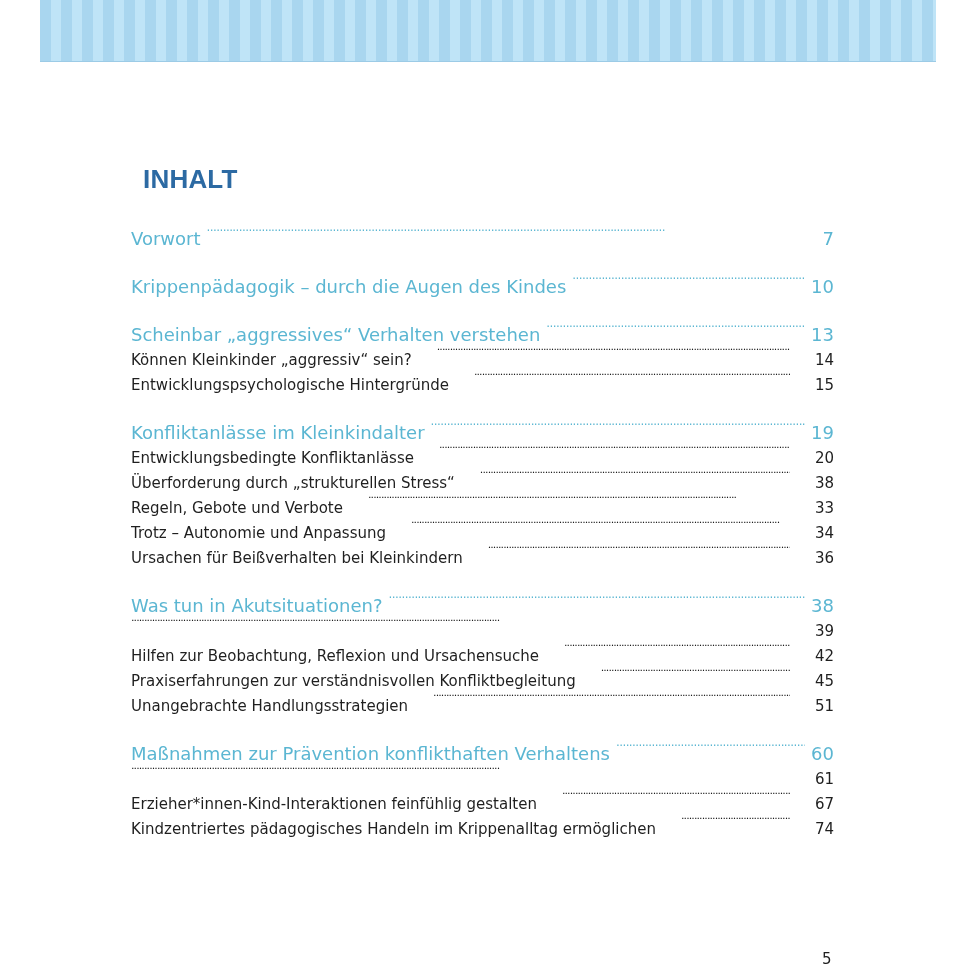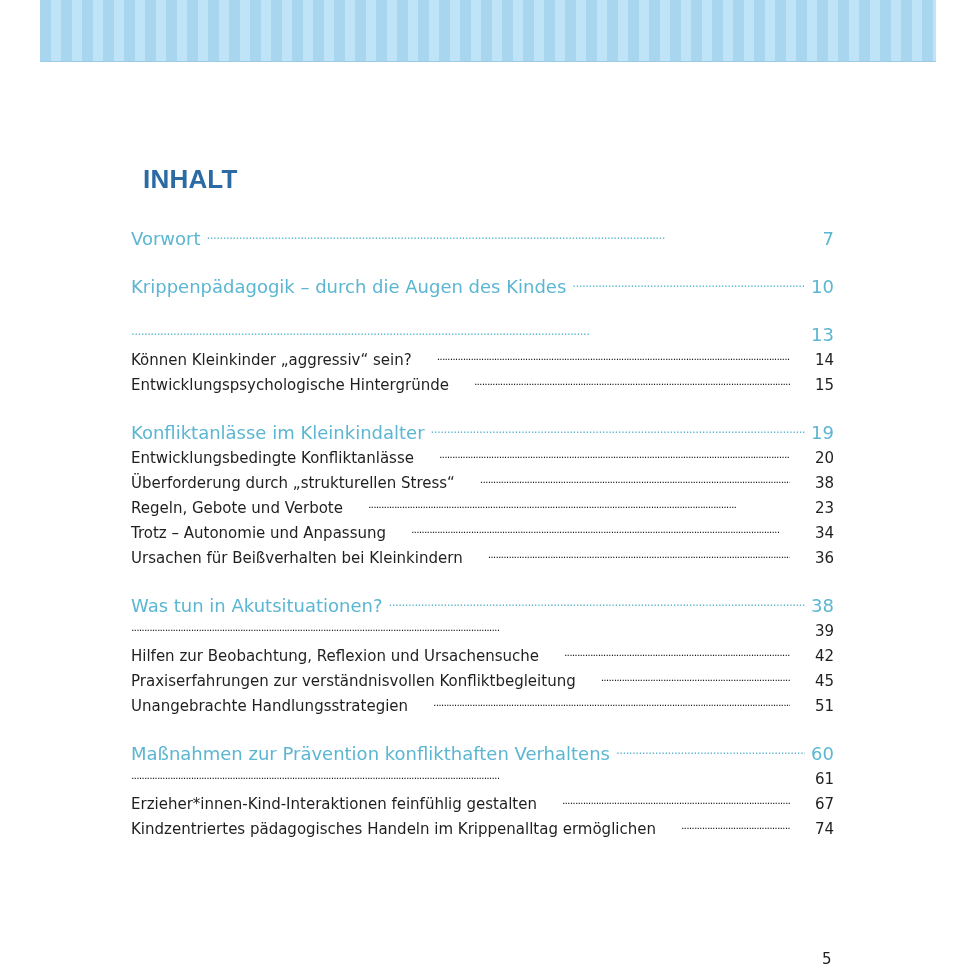--- a/index.html
+++ b/index.html
@@ -10,21 +10,21 @@
       border-bottom: 1px solid #9ccbe6;
     }
     .title {
       position: absolute; left: 131px; top: 152px; margin: 12px;
       font-family: "Liberation Sans", sans-serif; font-weight: bold; font-size: 26px;
       color: #2c6aa3; letter-spacing: 0.2px;
     }
     .toc { position: absolute; left: 131px; top: 226px; width: 703px; }
     .group { margin-bottom: 22px; }
     .row {
-      display: flex; align-items: flex-end; white-space: nowrap; overflow: hidden;
+      display: flex; align-items: flex-start; white-space: nowrap; overflow: hidden;
     }
     .row .label { flex: 0 0 auto; padding-right: 6px; }
     .row .leader {
       flex: 1 1 auto; overflow: hidden; border-bottom: none;
       position: relative; height: 1em;
     }
     .row .leader::after {
       content: ". . . . . . . . . . . . . . . . . . . . . . . . . . . . . . . . . . . . . . . . . . . . . . . . . . . . . . . . . . . . . . . . . . . . . . . . . . . . . . . . . . . . . . . . . . . . . . . . . . . . . . . . . . . . . . . . . . . . . . . . . . . . . . . . . . . . . . . . . . . . . .";
       position: absolute; left: 0; bottom: 0; letter-spacing: -2.2px; white-space: nowrap;
     }
@@ -64,20 +64,21 @@
   <div class="group">
     <div class="row chapter">
       <span class="label">Krippenpädagogik – durch die Augen des Kindes</span>
       <span class="leader"></span>
       <span class="page">10</span>
     </div>
   </div>
 
   <div class="group">
     <div class="row chapter">
+      <span class="label">Scheinbar „aggressives“ Verhalten verstehen</span>
       <span class="leader"></span>
       <span class="page">13</span>
     </div>
     <div class="row sub">
       <span class="label">Können Kleinkinder „aggressiv“ sein?</span>
       <span class="leader"></span>
       <span class="page">14</span>
     </div>
     <div class="row sub">
       <span class="label">Entwicklungspsychologische Hintergründe</span>
@@ -98,21 +99,21 @@
       <span class="page">20</span>
     </div>
     <div class="row sub">
       <span class="label">Überforderung durch „strukturellen Stress“</span>
       <span class="leader"></span>
       <span class="page">38</span>
     </div>
     <div class="row sub">
       <span class="label">Regeln, Gebote und Verbote</span>
       <span class="leader"></span>
-      <span class="page">23</span>
+      <span class="page">33</span>
     </div>
     <div class="row sub">
       <span class="label">Trotz – Autonomie und Anpassung</span>
       <span class="leader"></span>
       <span class="page">34</span>
     </div>
     <div class="row sub">
       <span class="label">Ursachen für Beißverhalten bei Kleinkindern</span>
       <span class="leader"></span>
       <span class="page">36</span>

